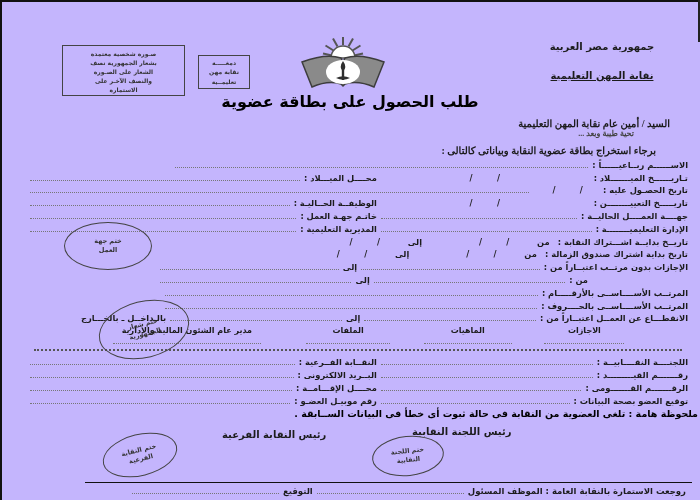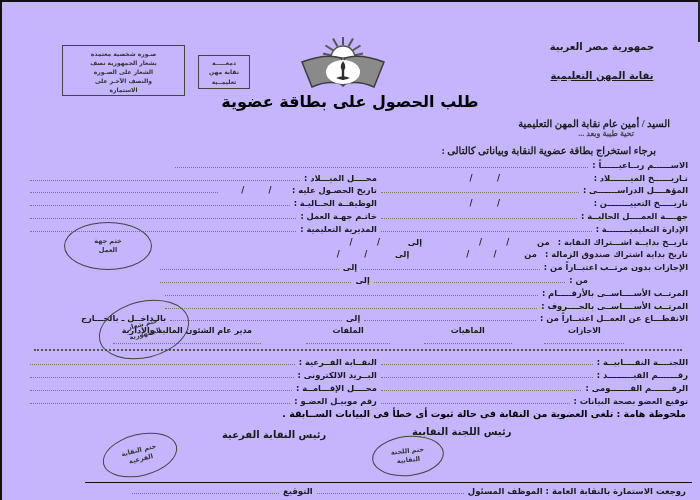--- a/index.html
+++ b/index.html
@@ -50,21 +50,21 @@
   .pad-l-55  { padding-left:55px; }  .pad-r-100 { padding-right:100px; }
   .gap30 { flex:0 0 30px; } .w85 { flex:0 0 85px; } .w70 { flex:0 0 70px; }
 
   .sigcols { display:flex; padding:3px 48px 0 58px; }
   .sigcol { display:flex; flex-direction:column; align-items:center; font-size:8px; font-weight:bold; }
   .sigcol .sline { border-bottom:1px dotted #777; width:72%; height:9px; }
   .sc1 { width:22%; } .sc2 { width:20%; } .sc3 { width:21%; } .sc4 { width:37%; }
 
   .dotsep { border-top:2px dotted #555; margin:5px 6px 3px 8px; }
 
-  .note { font-size:9.5px; font-weight:bold; padding:2px 14px 0 0; color:#000; }
+  .note { font-size:9.5px; font-weight:bold; padding:2px 2px 0 0; color:#000; }
 
   
   .oval { position:absolute; border:1.3px solid #444; border-radius:50%;
     display:flex; flex-direction:column; justify-content:center; align-items:center;
     font-size:6.5px; font-weight:bold; line-height:1.4; color:#333; text-align:center;
     background:transparent; }
   .oval-work      { top:222px; left:64px;  width:88px; height:48px; }
   .oval-republic  { top:301px; left:98px;  width:92px; height:57px; transform:rotate(-14deg); }
   .oval-committee { top:16px;  left:372px; width:72px; height:40px; transform:rotate(-6deg); }
   .oval-branch    { top:14px;  left:102px; width:76px; height:42px; transform:rotate(-14deg); }
@@ -147,24 +147,20 @@
         <span class="lbl">تـاريــــــخ الميـــــــلاد :</span>
         <span class="dslot grow">/&nbsp;&nbsp;&nbsp;&nbsp;&nbsp;&nbsp;/</span>
       </span>
       <span class="h-l">
         <span class="lbl">محــــل الميـــلاد :</span>
         <span class="fill"></span>
       </span>
     </div>
 
     <div class="frow">
-      <span class="h-r">
-        <span class="lbl">المؤهــــل الدراســـــــى :</span>
-        <span class="fill"></span>
-      </span>
       <span class="h-l">
         <span class="lbl">تاريخ الحصـول عليه :</span>
         <span class="dslot w70">/&nbsp;&nbsp;&nbsp;&nbsp;&nbsp;&nbsp;/</span>
         <span class="fill"></span>
       </span>
     </div>
 
     <div class="frow">
       <span class="h-r">
         <span class="lbl">تاريـــــخ التعييــــــــن :</span>

